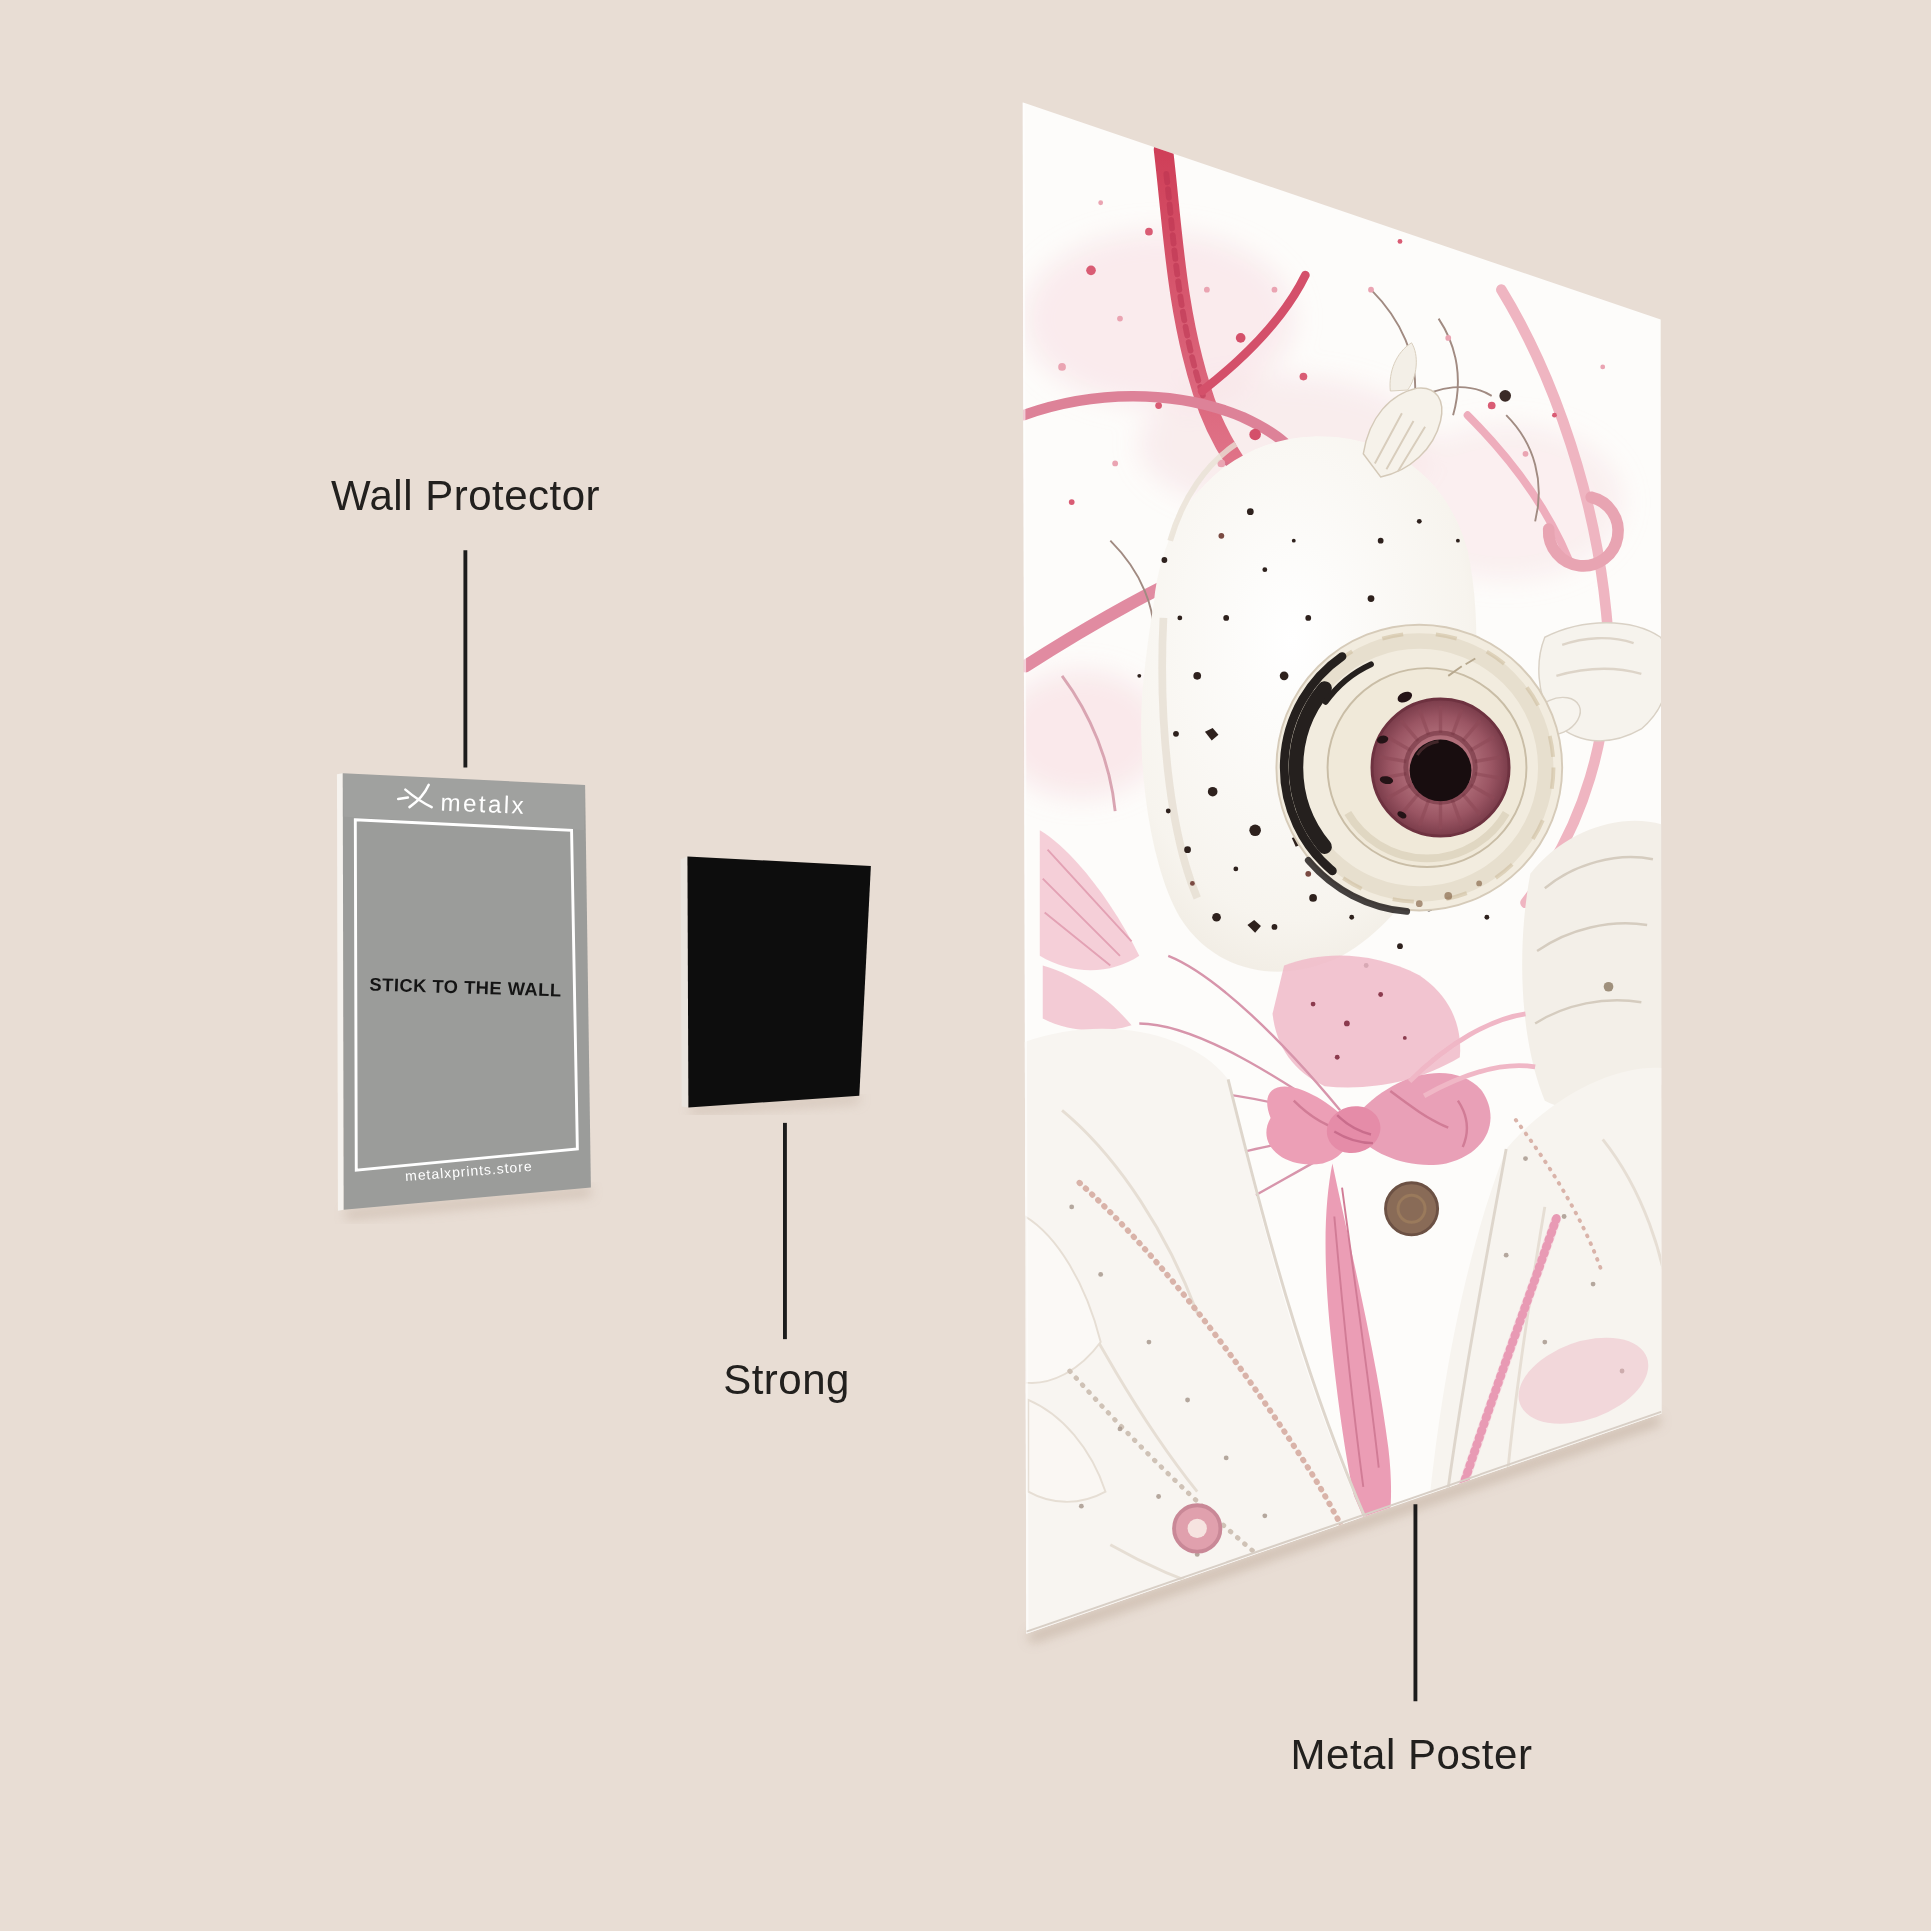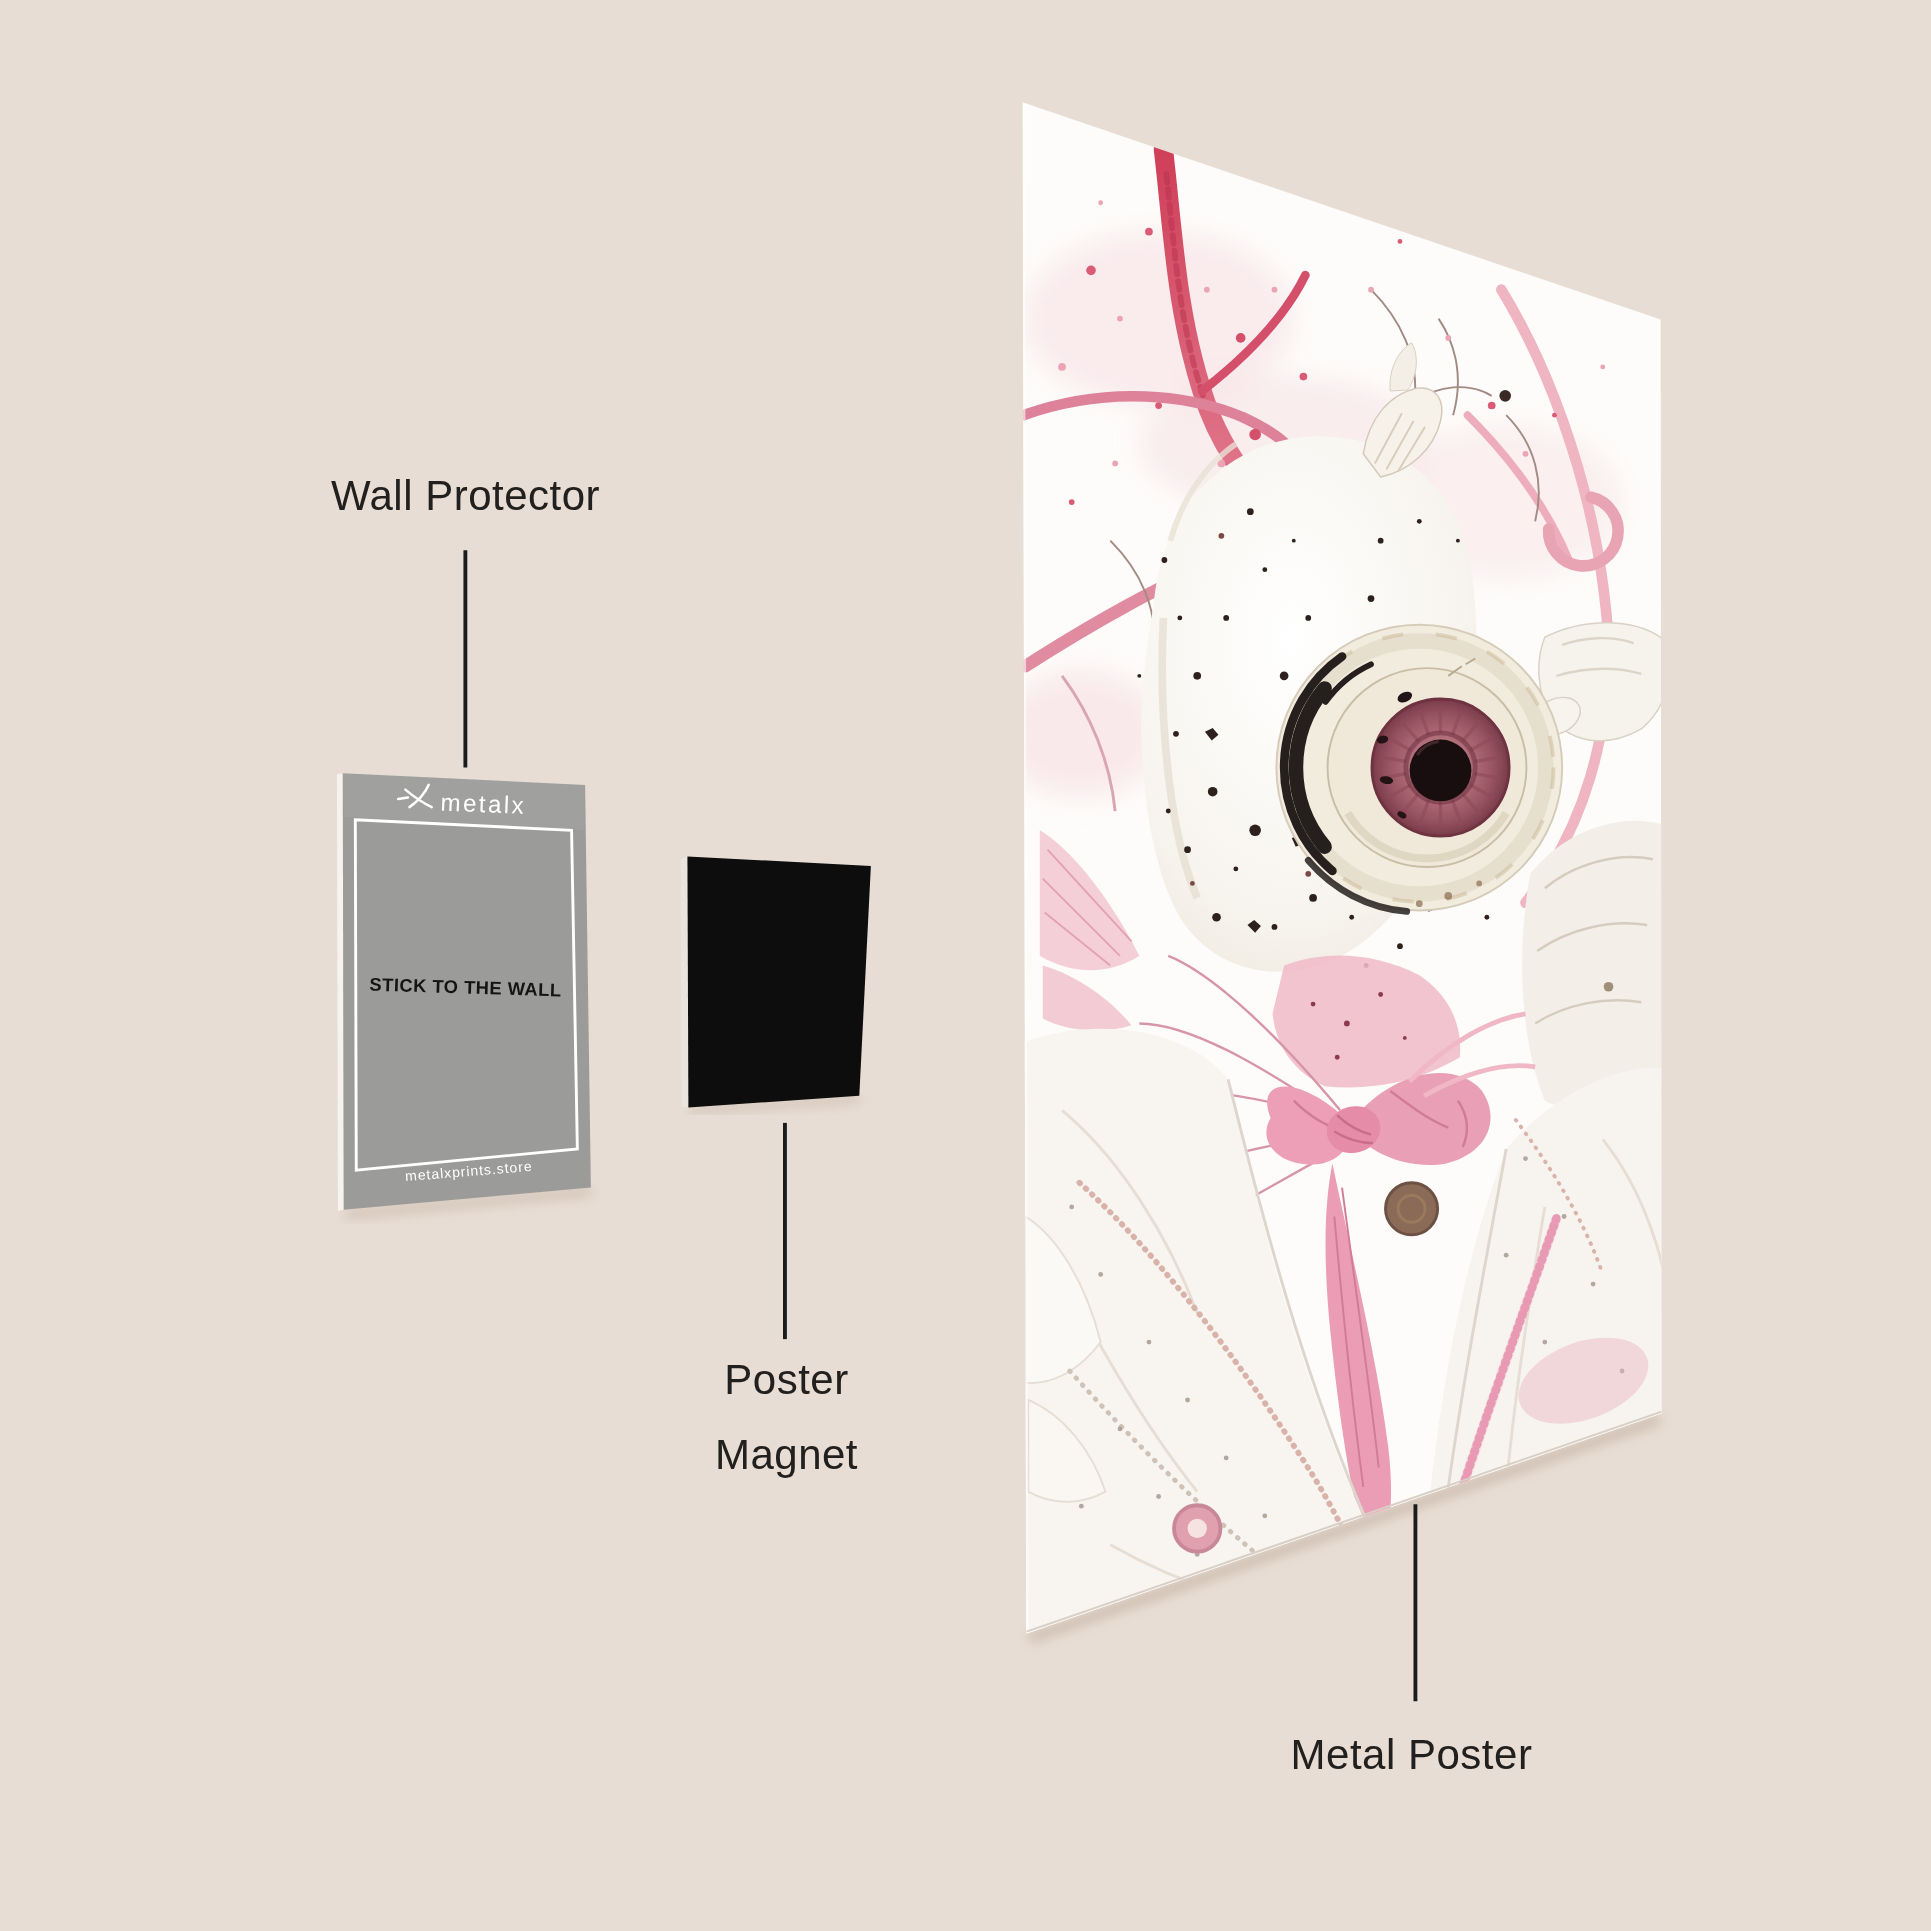--- a/index.html
+++ b/index.html
@@ -325,18 +325,17 @@
   <g>
     <line x1="482" y1="570" x2="482" y2="795" stroke-width="4" stroke="#1c1c1c"></line>
     <line x1="813" y1="1163" x2="813" y2="1387" stroke-width="4" stroke="#1c1c1c"></line>
     <line x1="1466" y1="1558" x2="1466" y2="1762" stroke-width="4" stroke="#1c1c1c"></line>
   </g>
 </svg>
 
 <div class="anno-label" style="left:176px;top:458px;">Wall Protector</div>
 
 <div class="anno-label" style="left:497px;top:1342px;">
-  <span style="display:block;">Poster</span>
-  <span style="display:block;">Magnet</span>
+  <span style="display:block;">Strong</span>
 </div>
 
 <div class="anno-label" style="left:1122px;top:1717px;">Metal Poster</div>
 
 
 </body></html>

